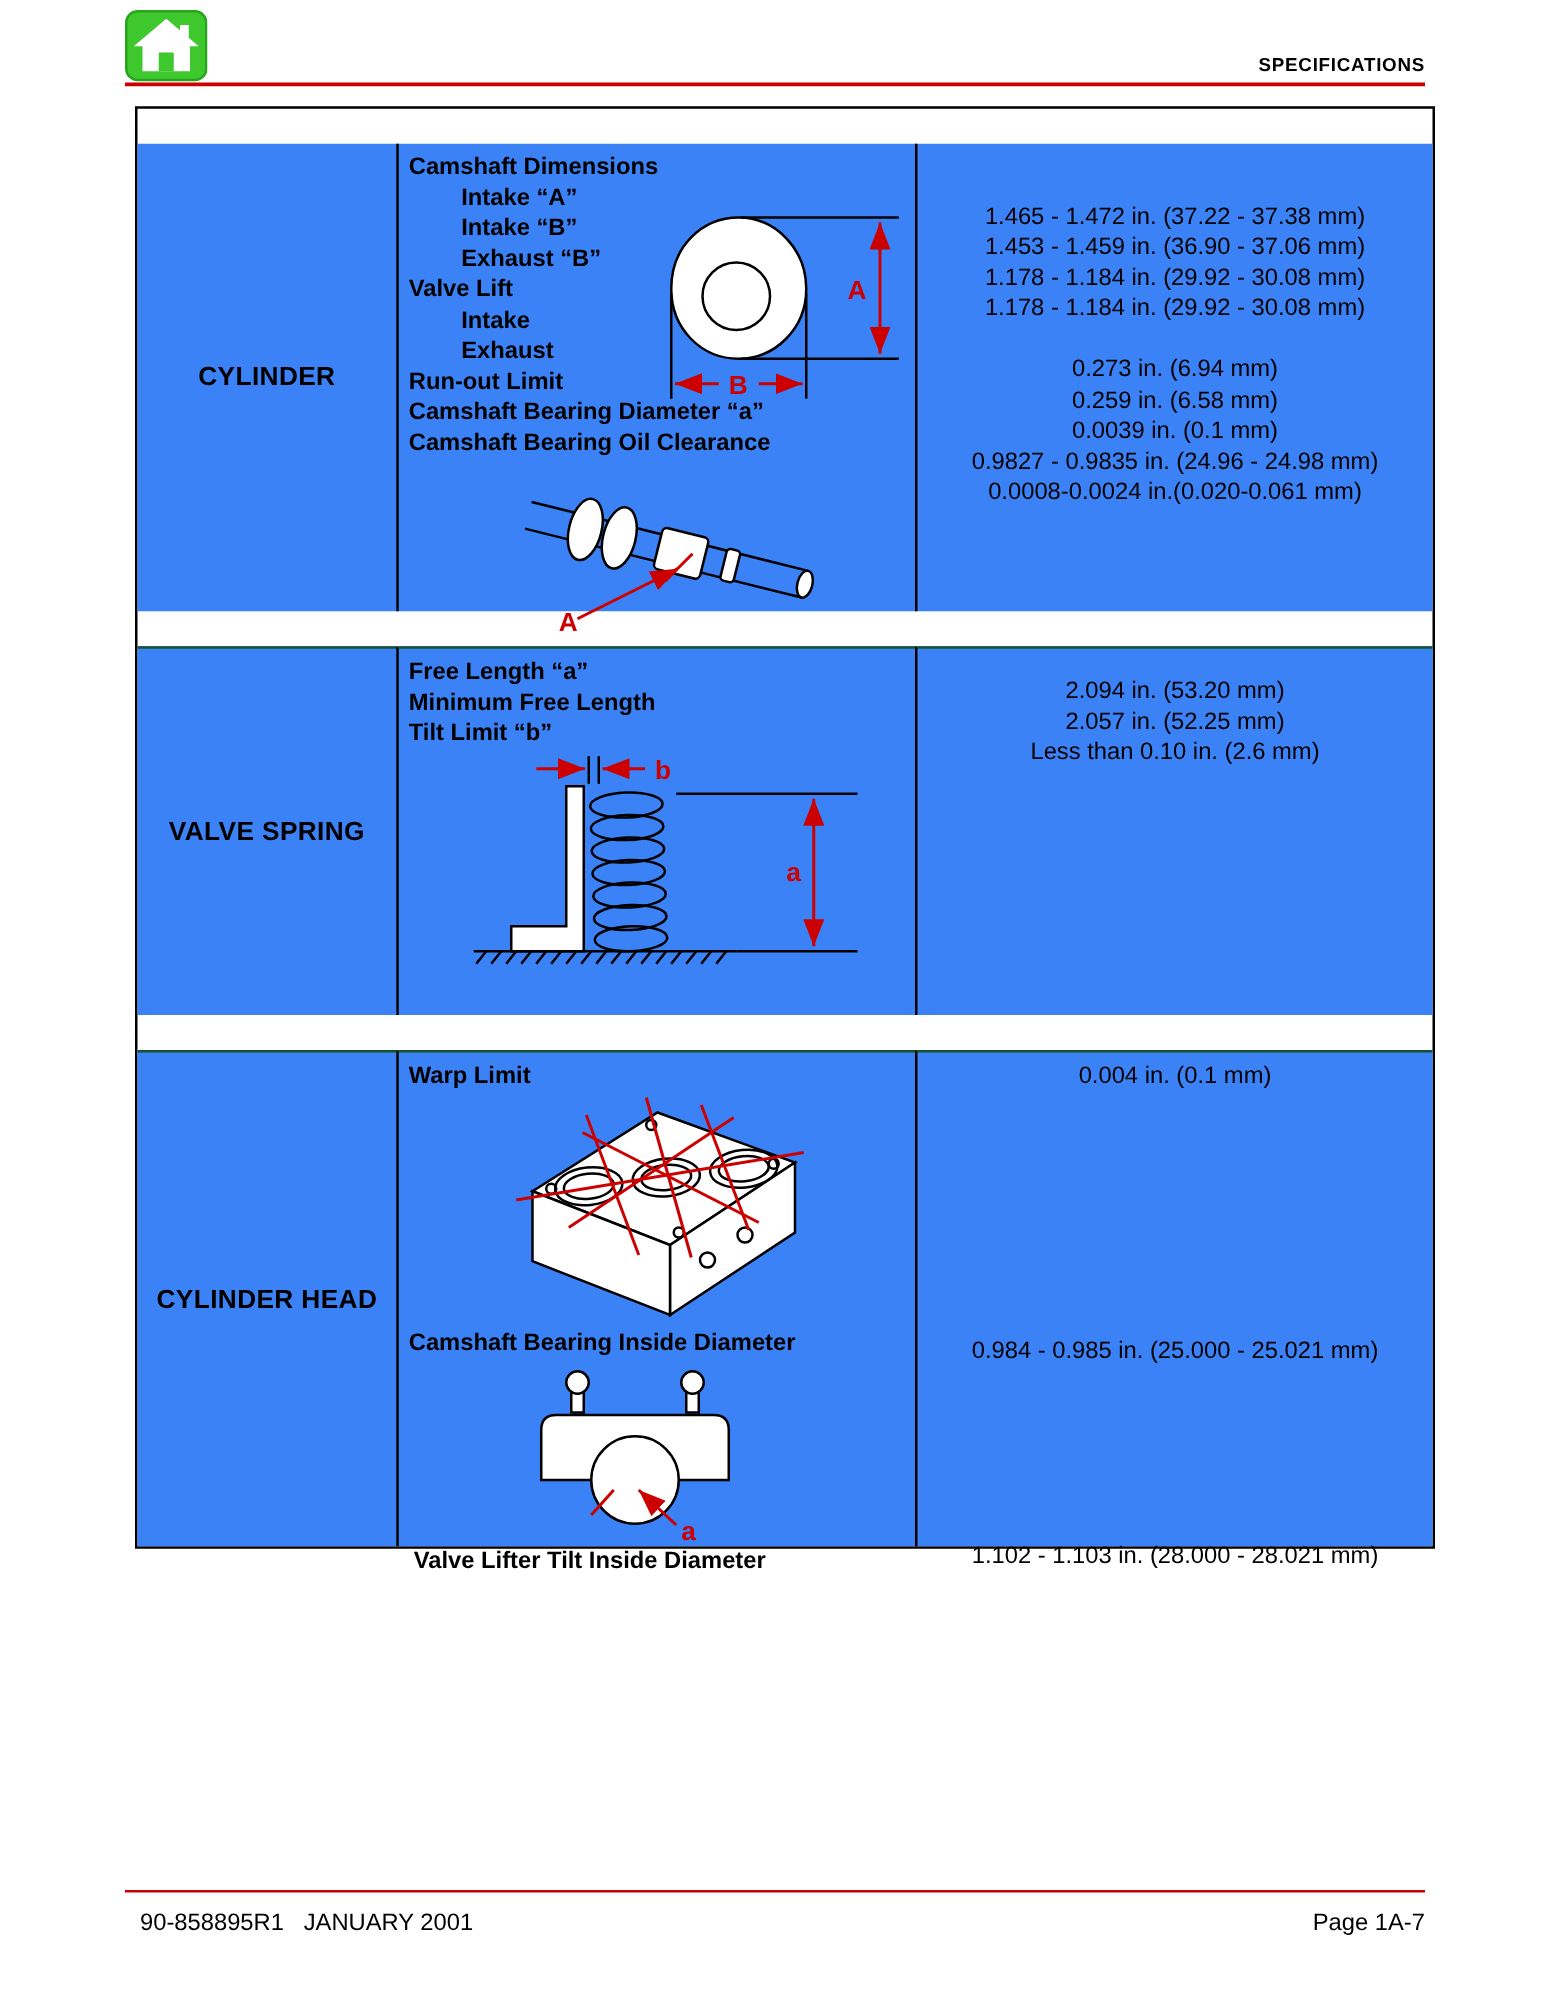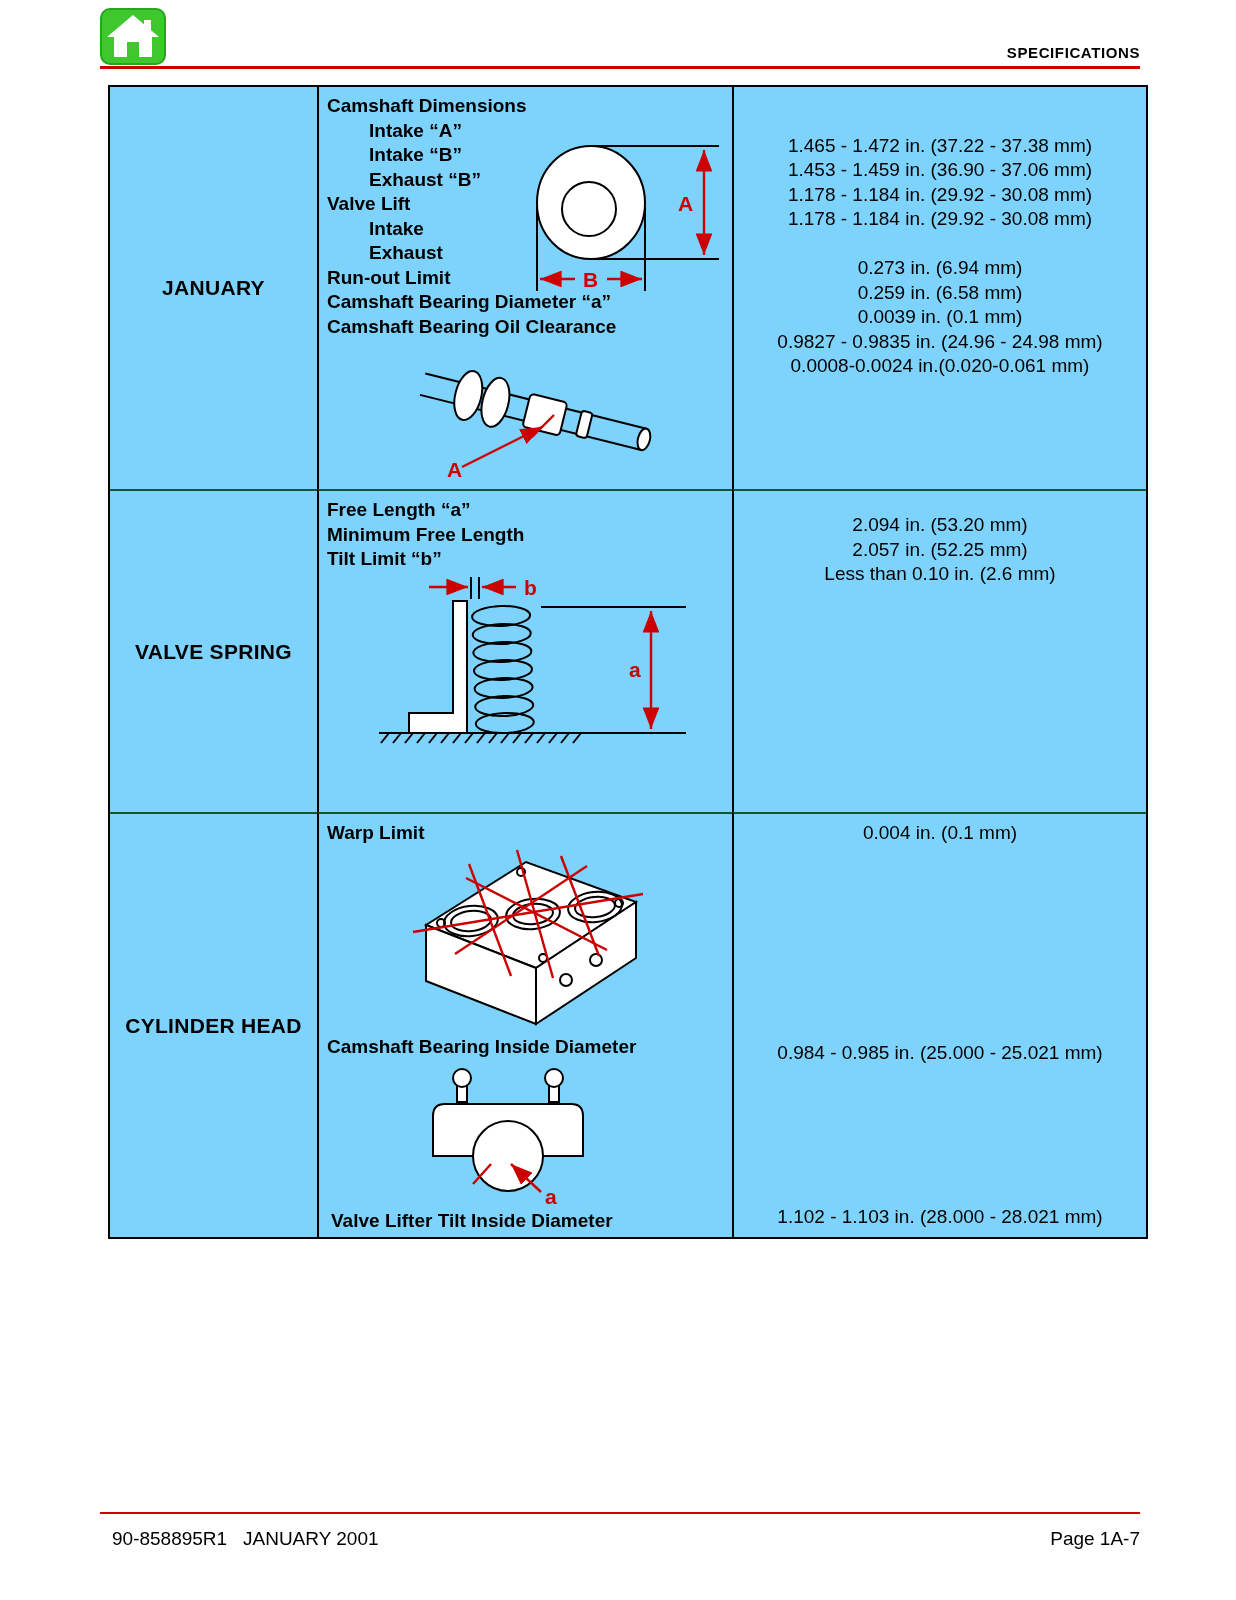--- a/index.html
+++ b/index.html
@@ -20,21 +20,21 @@
   .header-rule { position:absolute; left:100px; width:1040px; top:66px; height:3px; background:#cc0000; }
 
   
   .spec-table {
     position:absolute; left:108px; top:85px; width:1040px;
     display:grid;
     grid-template-columns:207px 415px 1fr;
     grid-template-rows:402px 323px 425px;
     border:2px solid #000; background:#fff;
   }
-  .cell { position:relative; background:#7dd3fc; }
+  .cell { position:relative; background:#3b82f6;margin-top:28px; }
   .cell.cl { border-left:2px solid #000; }
   .cell.rt { border-top:2px solid #14532d; }
 
   .section-cell { display:flex; align-items:center; justify-content:center; }
   .section-title { font-size:21px; font-weight:bold; color:#000; letter-spacing:0.3px; }
 
   .labels-block { padding:7px 0 0 8px; }
   .values-block { padding-top:22px; }
   .spec-label {
     font-size:19px; font-weight:bold; color:#000;
@@ -76,21 +76,21 @@
     <polygon points="33,7 7,29 59,29" fill="#fff"></polygon>
     <rect x="14" y="27" width="38" height="22" fill="#fff"></rect>
     <rect x="27" y="34" width="12" height="15" fill="#3ec82e"></rect>
   </svg>
   <div class="header-title">SPECIFICATIONS</div>
   <div class="header-rule"></div>
 
   <div class="spec-table">
 
     <div class="cell section-cell">
-      <div class="section-title">JANUARY</div>
+      <div class="section-title">CYLINDER</div>
     </div>
 
     <div class="cell cl">
       <div class="labels-block">
         <div class="spec-label">Camshaft Dimensions</div>
         <div class="spec-label ind">Intake “A”</div>
         <div class="spec-label ind">Intake “B”</div>
         <div class="spec-label ind">Exhaust “B”</div>
         <div class="spec-label">Valve Lift</div>
         <div class="spec-label ind">Intake</div>

